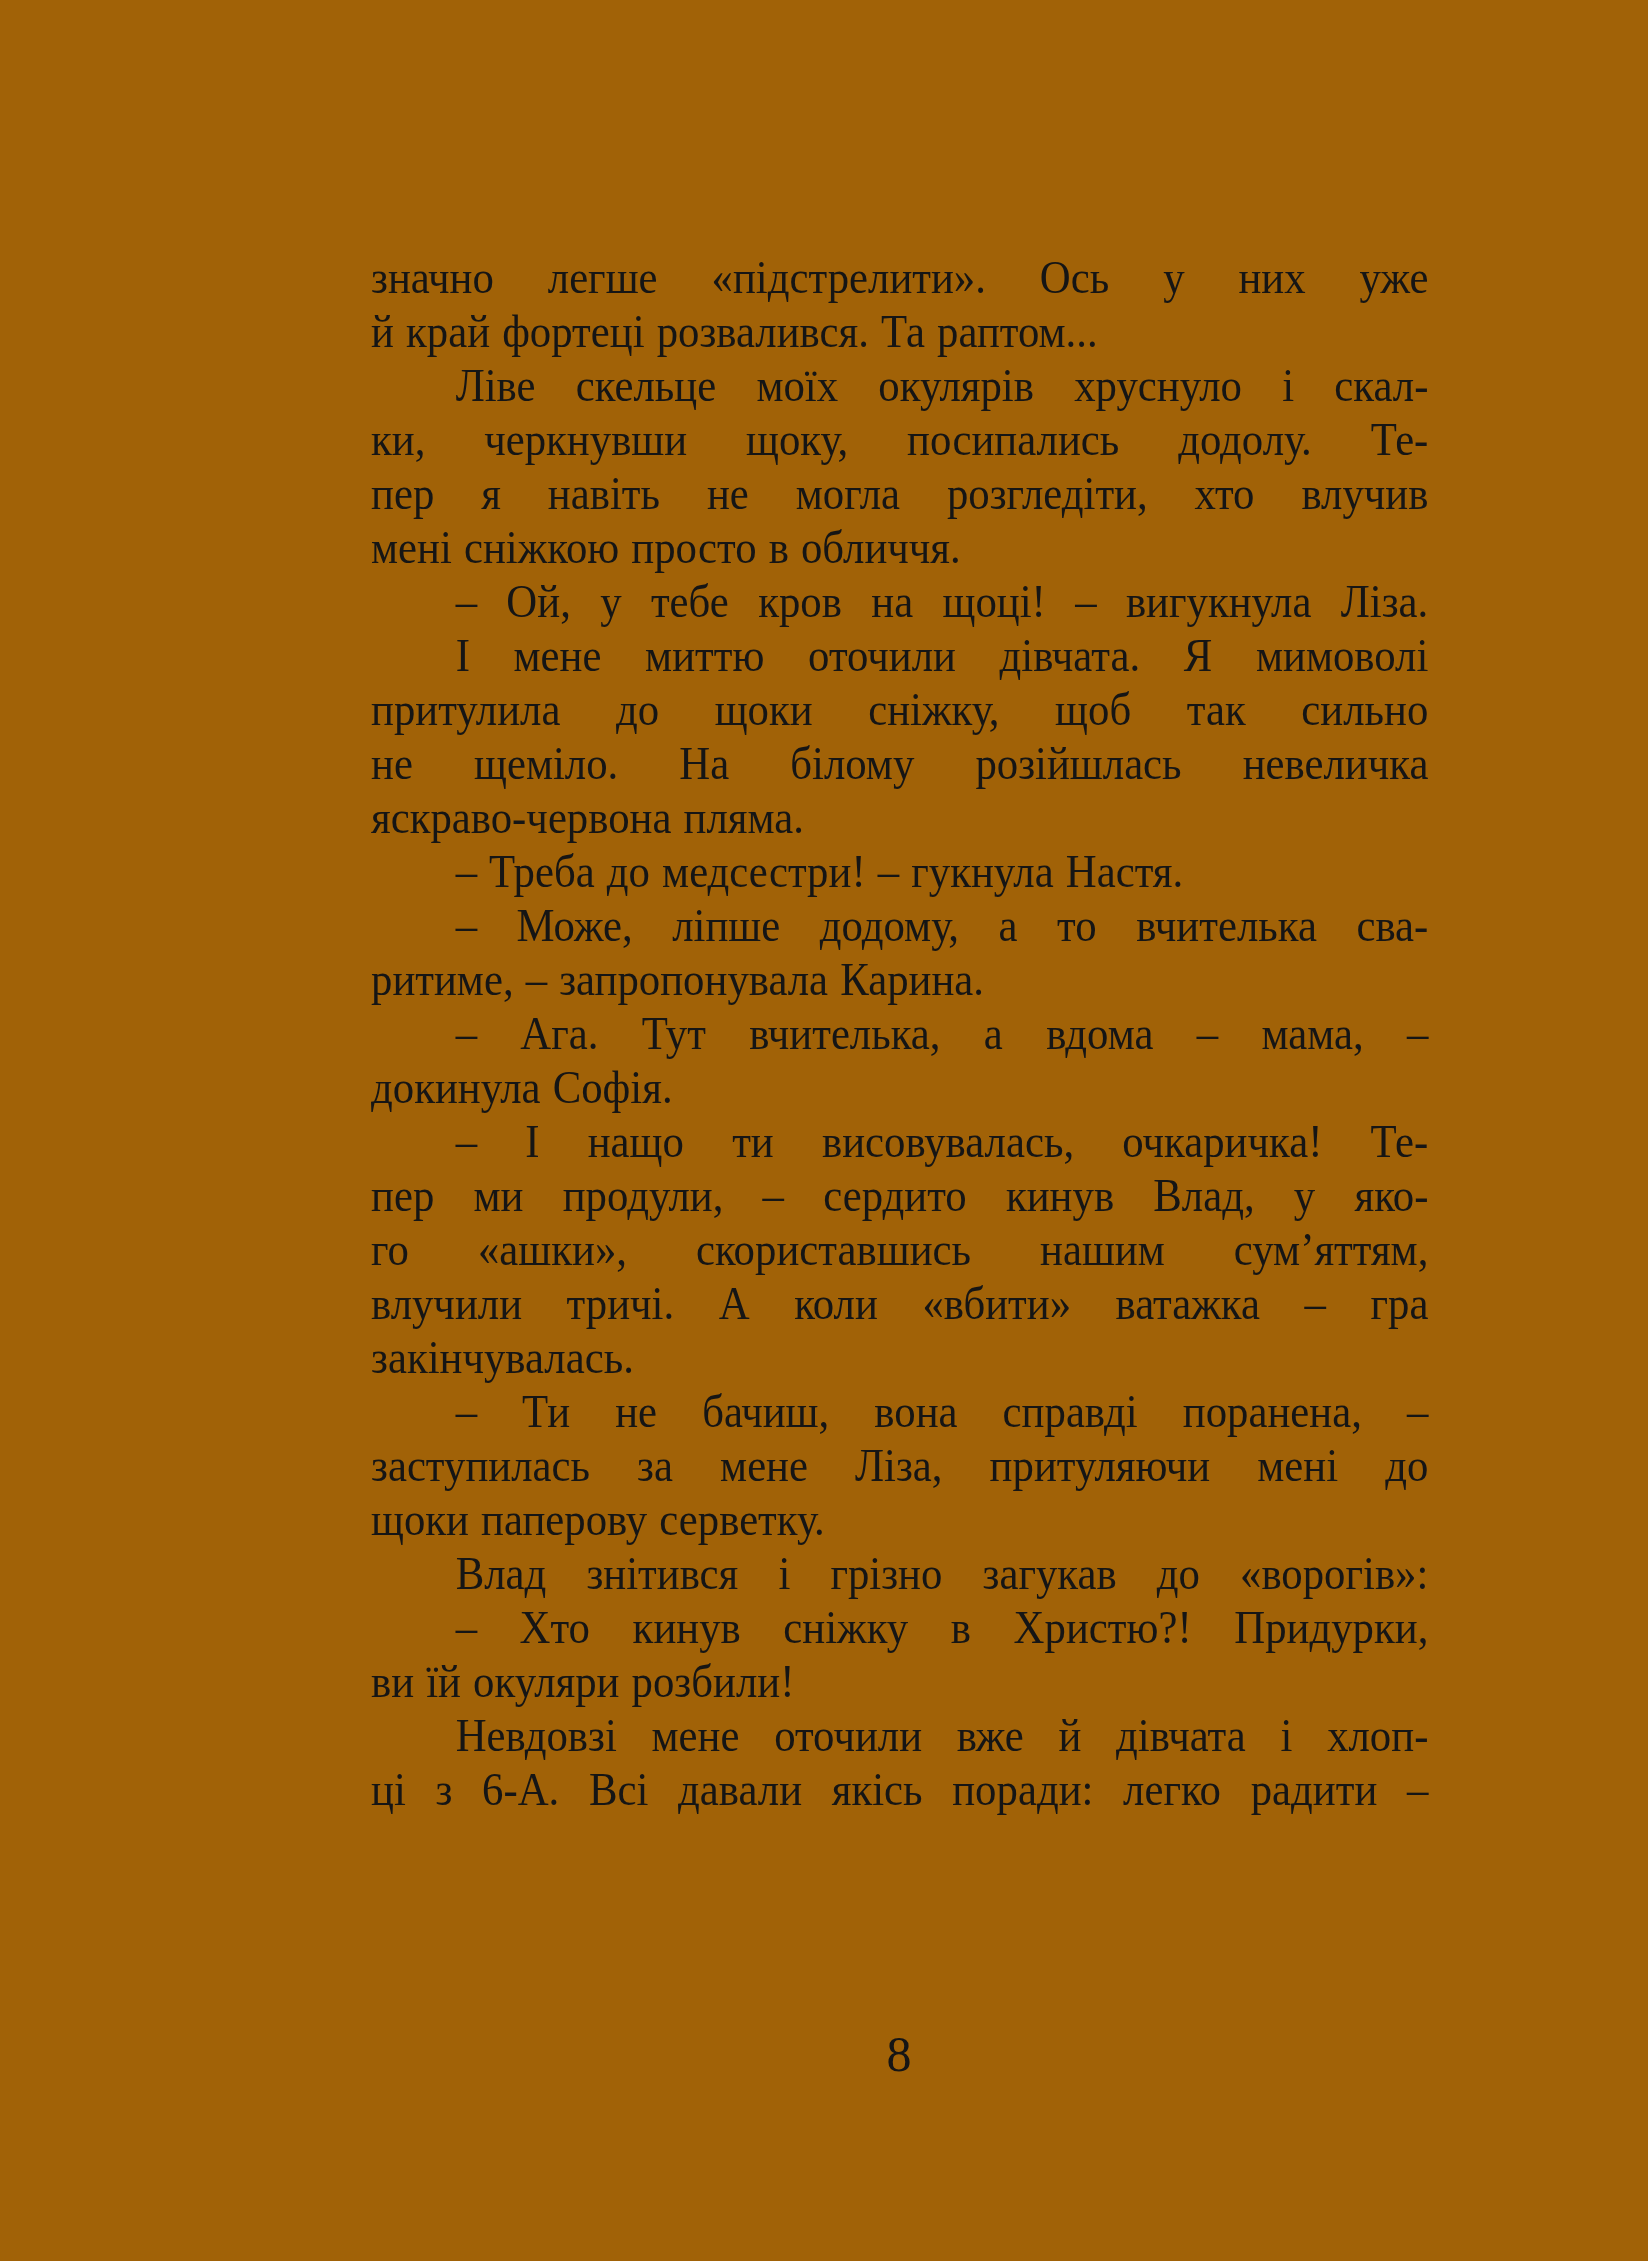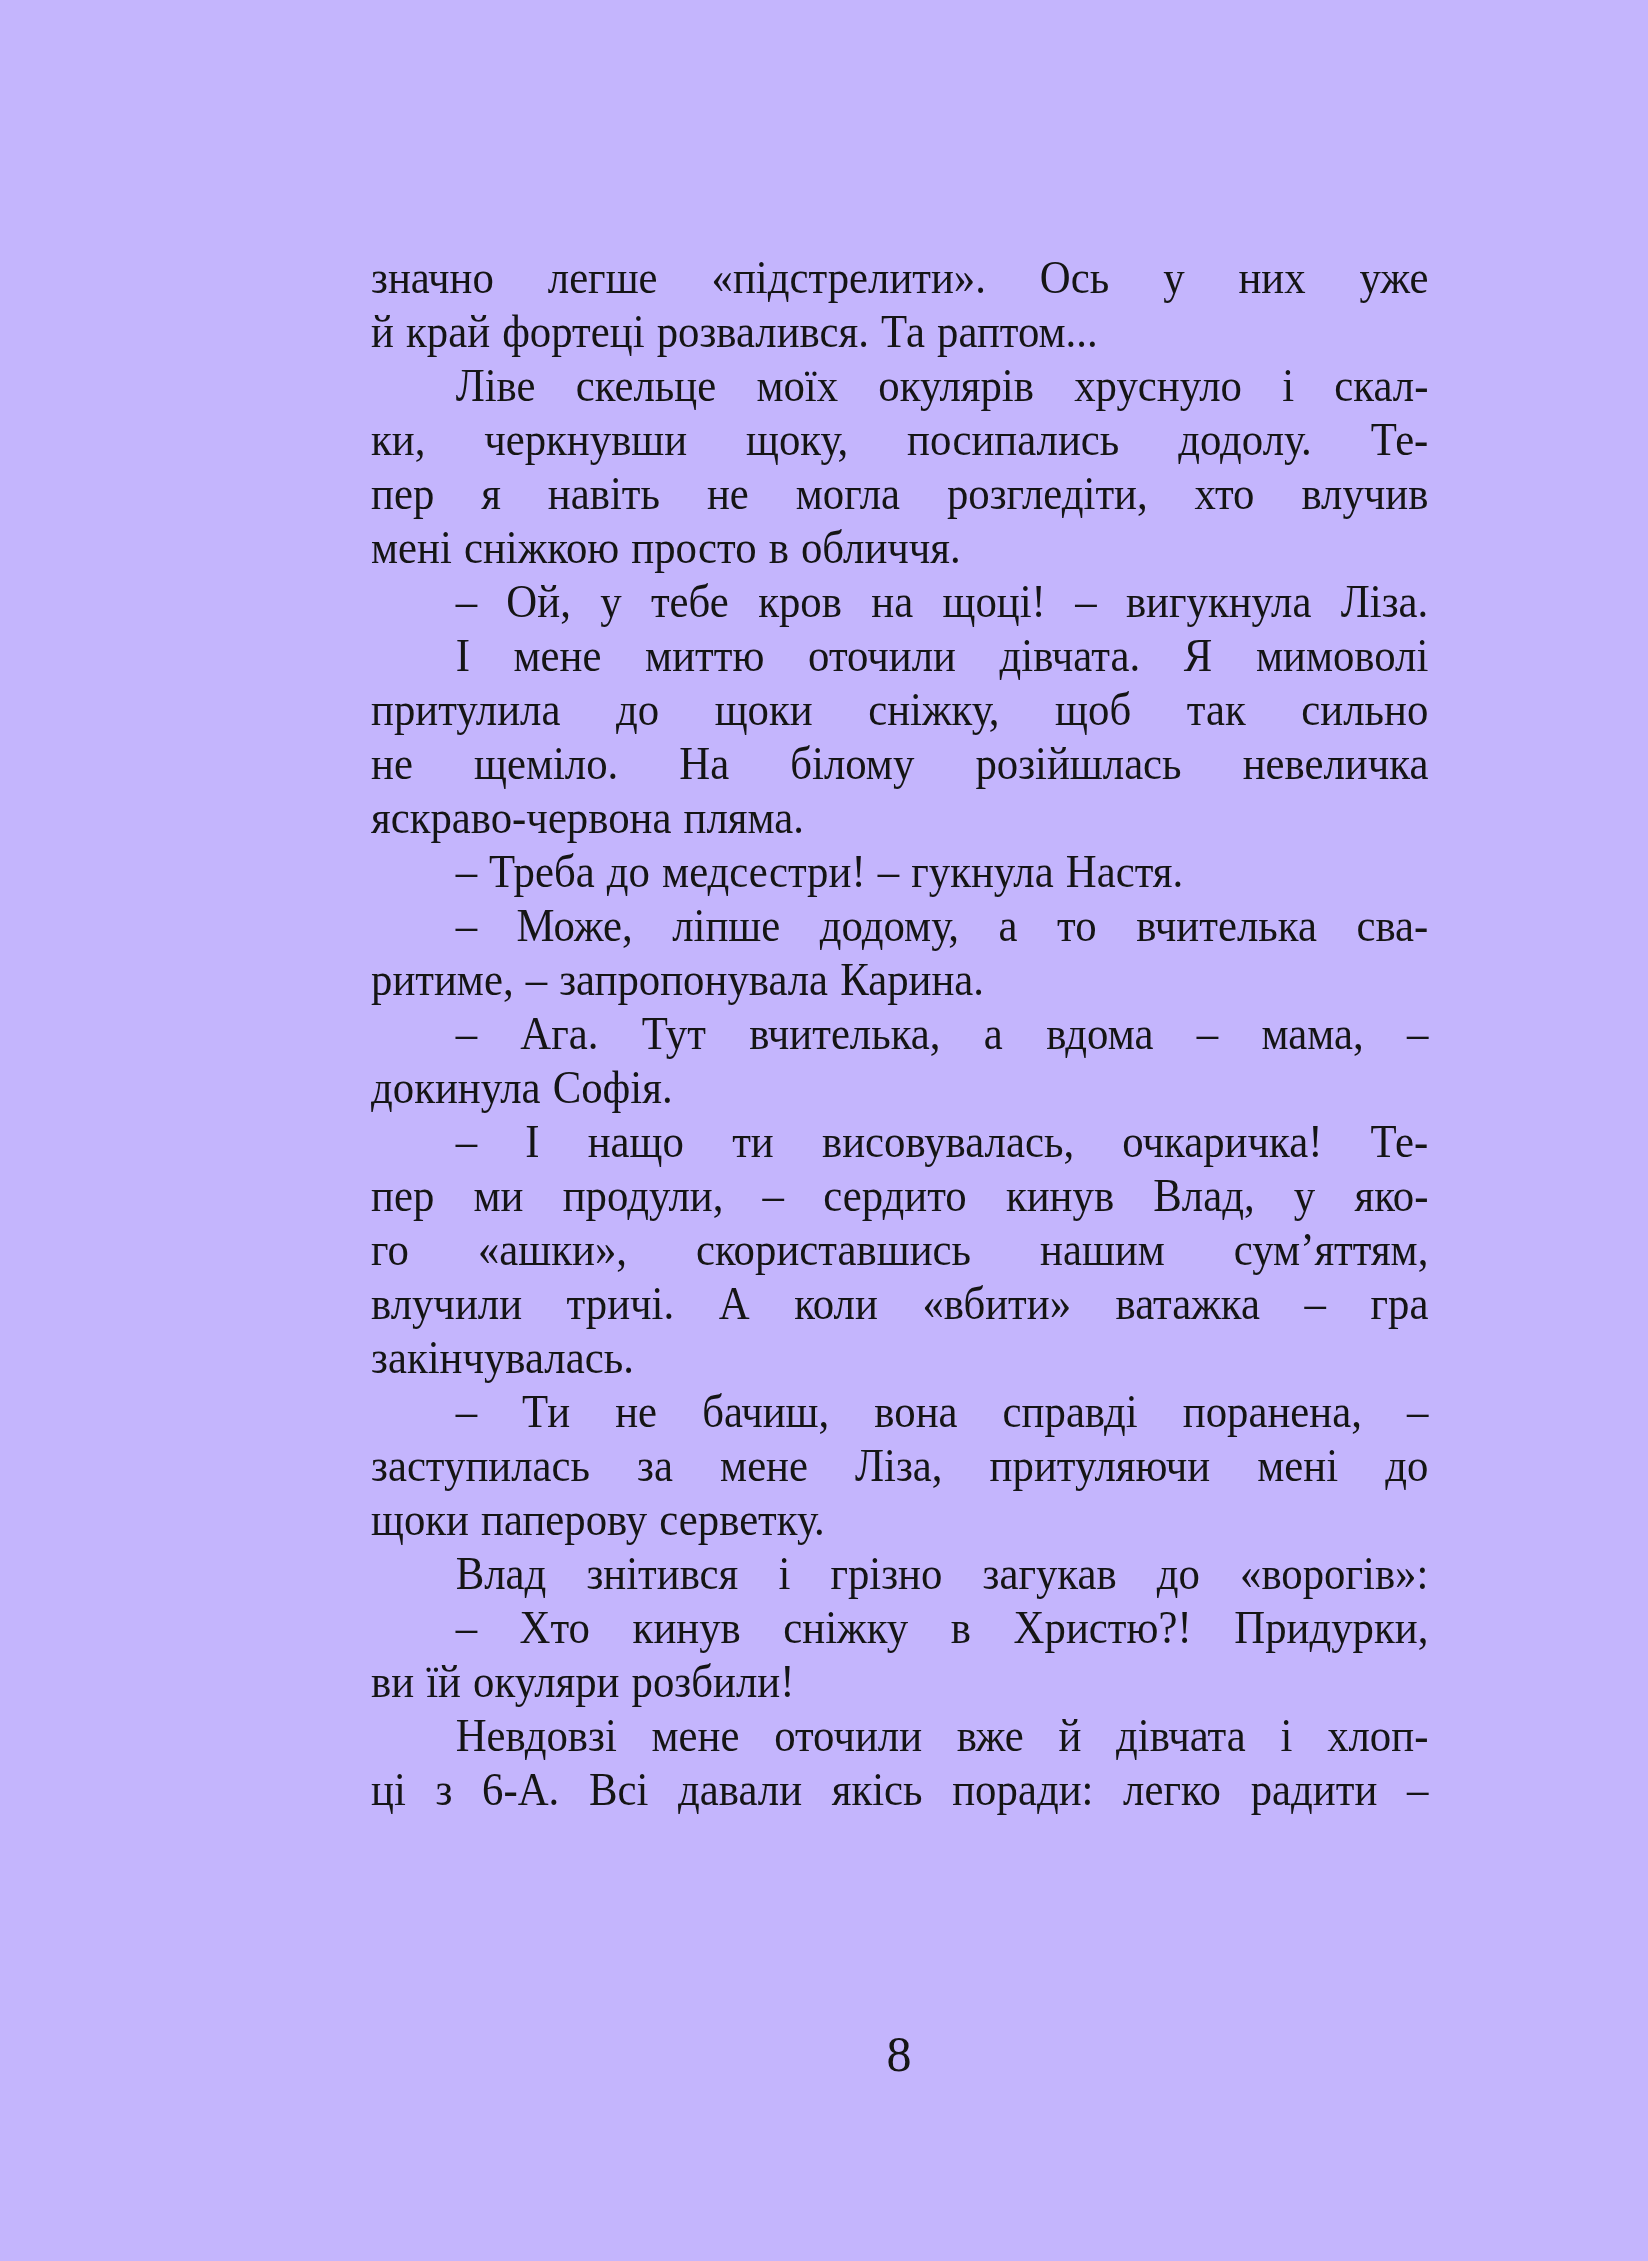--- a/index.html
+++ b/index.html
@@ -13,21 +13,21 @@
       position: relative;
       overflow: hidden;
       font-family: "Liberation Serif", "DejaVu Serif", serif;
       color: #151515;
     }
     .page {
       position: absolute;
       left: 0; top: 0;
       width: 1648px;
       height: 2261px;
-      background: #c4b5fd;
+      background: #a16207;
     }
     .text-block {
       position: absolute;
       left: 371px;
       top: 251px;
       width: 1058px;
     }
     .line {
       height: 54px;
       line-height: 54px;

